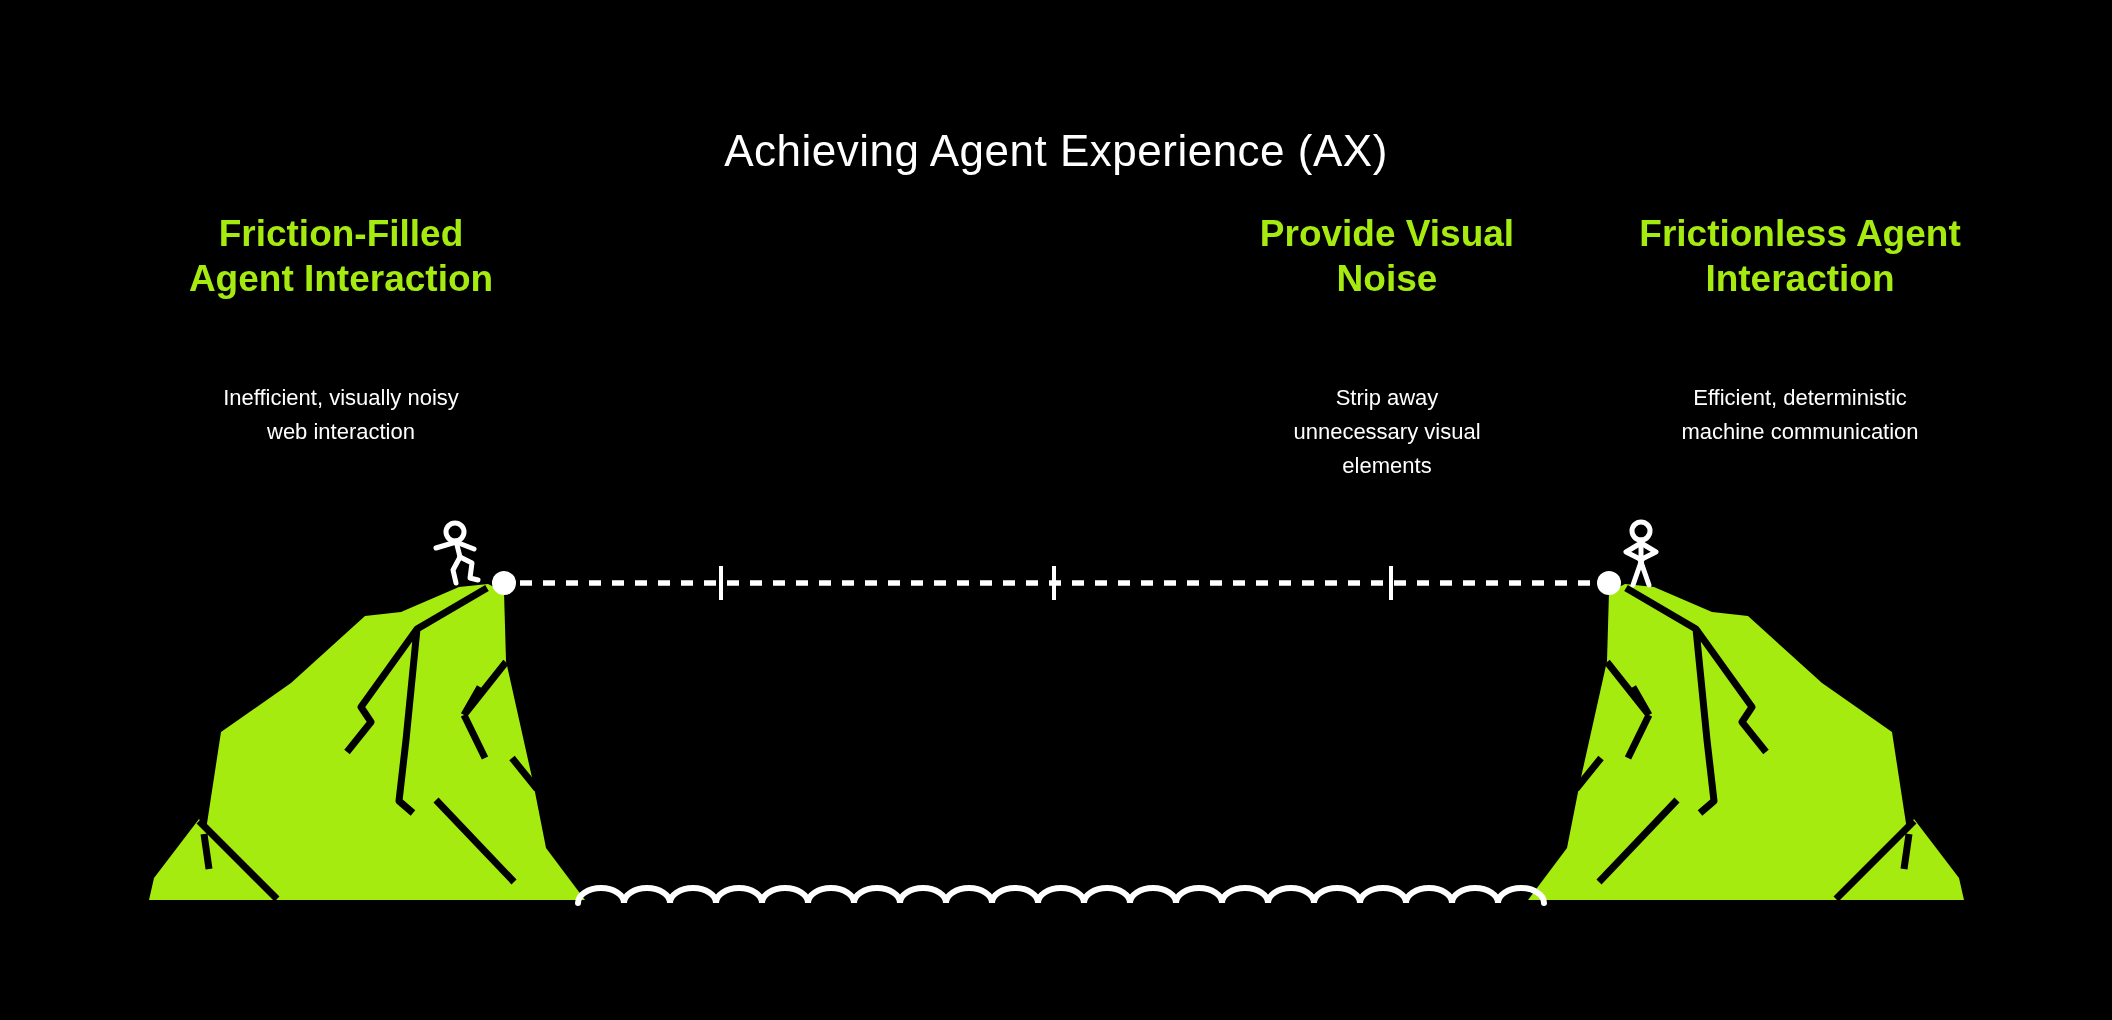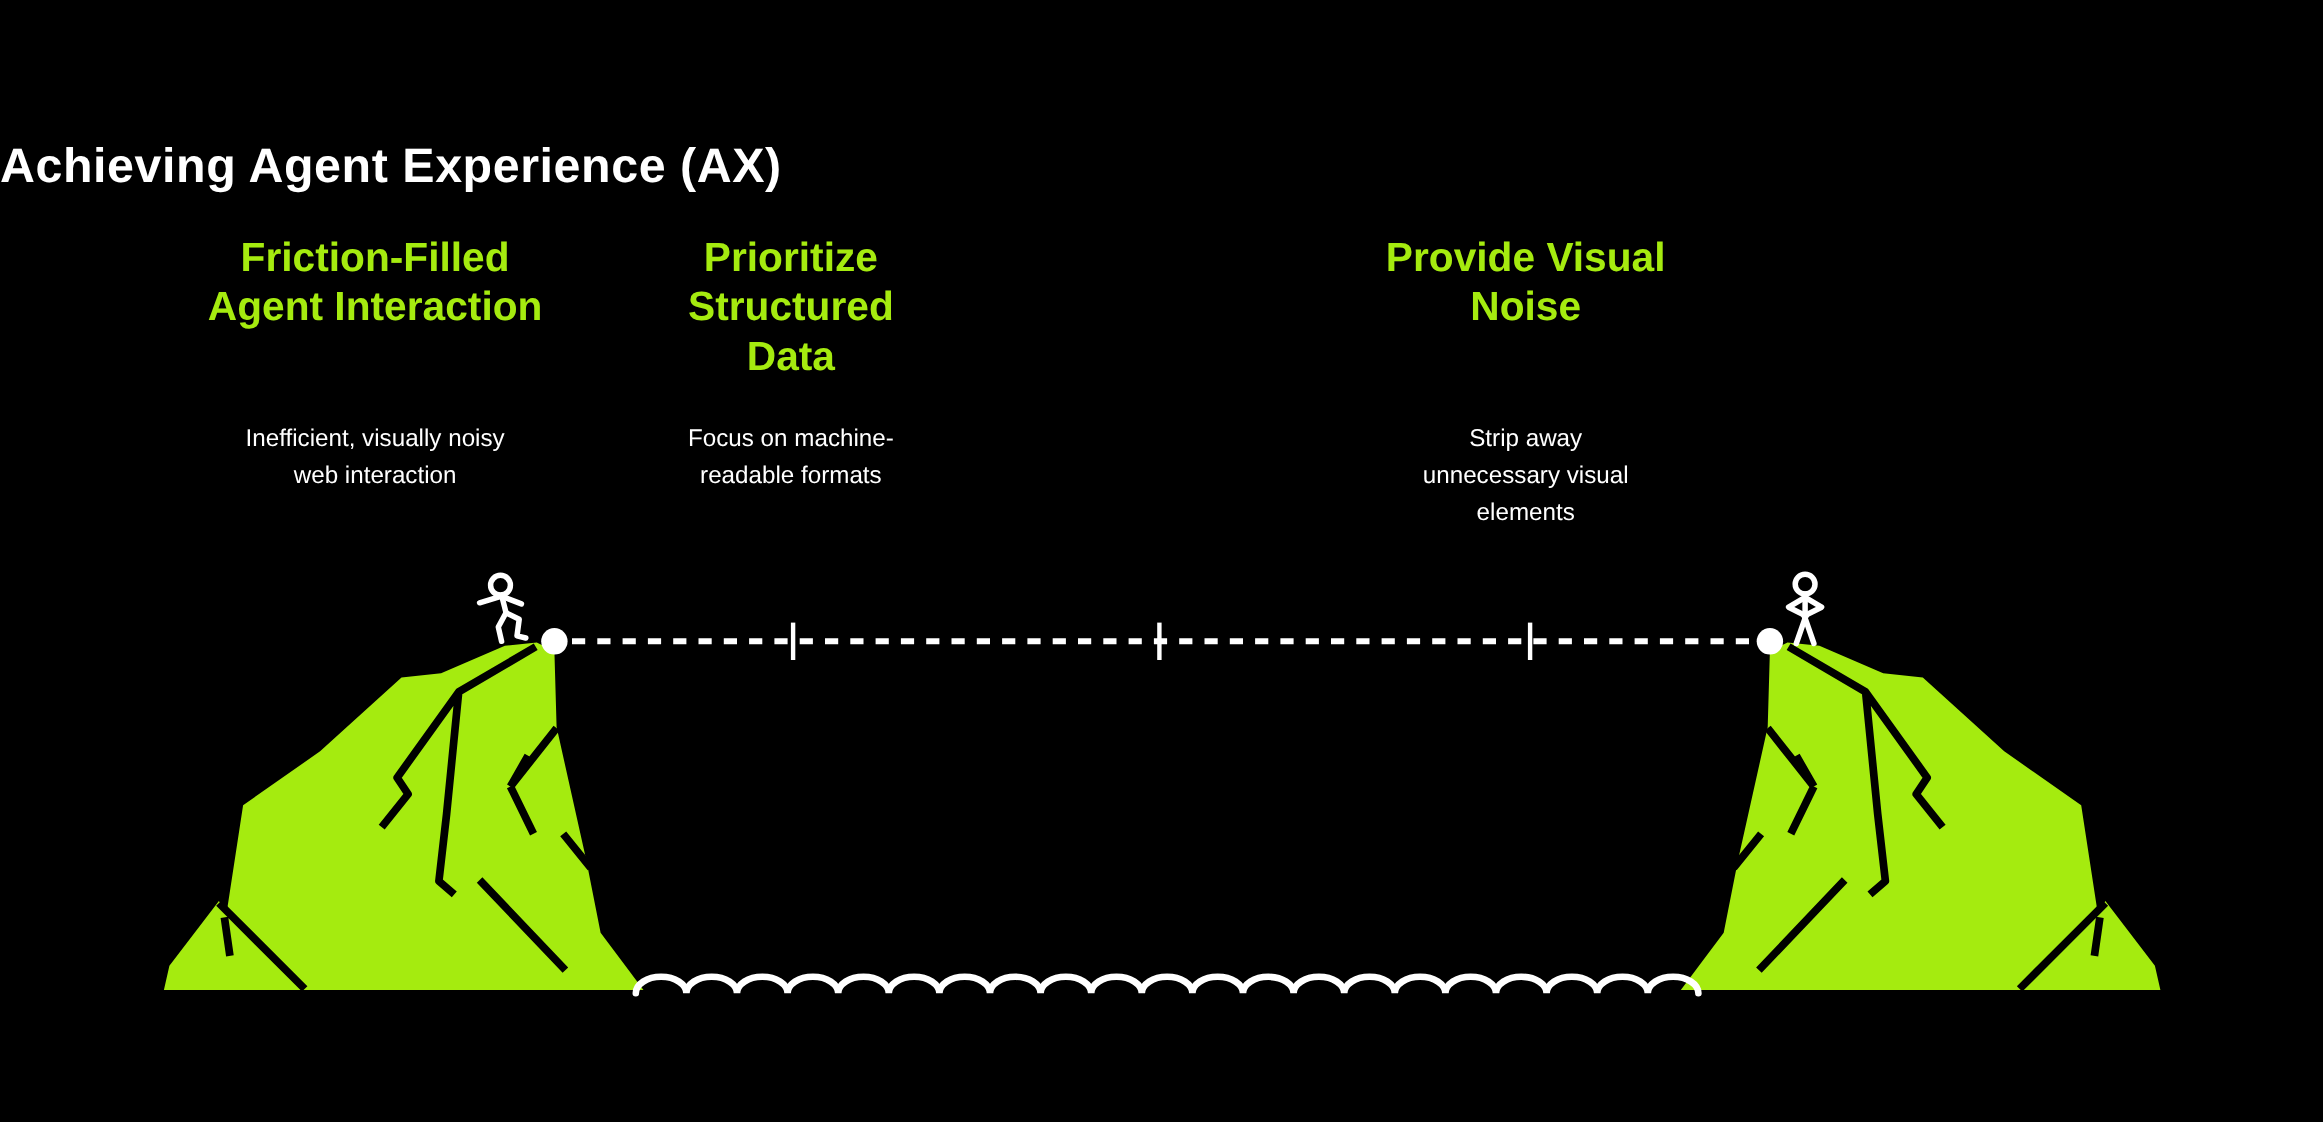--- a/index.html
+++ b/index.html
@@ -12,23 +12,24 @@
     position:relative;
     width:2112px;height:1020px;
     background:var(--bg);
     overflow:hidden;
     font-family:"Liberation Sans", sans-serif;
   }
   .title{
     position:absolute;
     top:126px;left:0;width:2112px;
     margin:0;
+    text-align:center;
     color:var(--fg);
     font-size:44px;
-    font-weight:bold;
+    font-weight:normal;
     letter-spacing:.5px;
     white-space:pre-line;
   }
   .col{
     position:absolute;
     top:211px;
     text-align:center;
   }
   .col .heading{
     margin:0;
@@ -67,37 +68,36 @@
 
   <h1 class="title">Achieving Agent Experience (AX)</h1>
 
   <div class="col" style="left:146px;width:390px">
     <div class="heading">Friction-Filled
 Agent Interaction</div>
     <div class="desc">Inefficient, visually noisy
 web interaction</div>
   </div>
 
-  <div class="col" style="left:544px;width:350px">
-    <div class="heading">Prioritize
-Structured
-Data</div>
-    <div class="desc">Focus on machine-
-readable formats</div>
-  </div>
 
 
   <div class="col" style="left:1212px;width:350px">
     <div class="heading">Provide Visual
 Noise</div>
     <div class="desc">Strip away
 unnecessary visual
 elements</div>
   </div>
 
+  <div class="col" style="left:1610px;width:380px">
+    <div class="heading">Frictionless Agent
+Interaction</div>
+    <div class="desc">Efficient, deterministic
+machine communication</div>
+  </div>
 
   <svg class="scene" viewBox="0 0 2112 1020">
     <defs>
       <g id="cliff">
         <polygon class="rock" points="149,900 154,878 199,819 206,830 221,732 291,683 365,616 401,612 459,587 488,584 504,592 506,661 533,782 546,848 585,900"></polygon>
         <path class="crack" d="
           M487,588 L417,629 L361,707 L371,722 L347,752
           M417,629 L406,740 L399,801 L413,813
           M436,800 L514,882
           M506,662 L464,715

